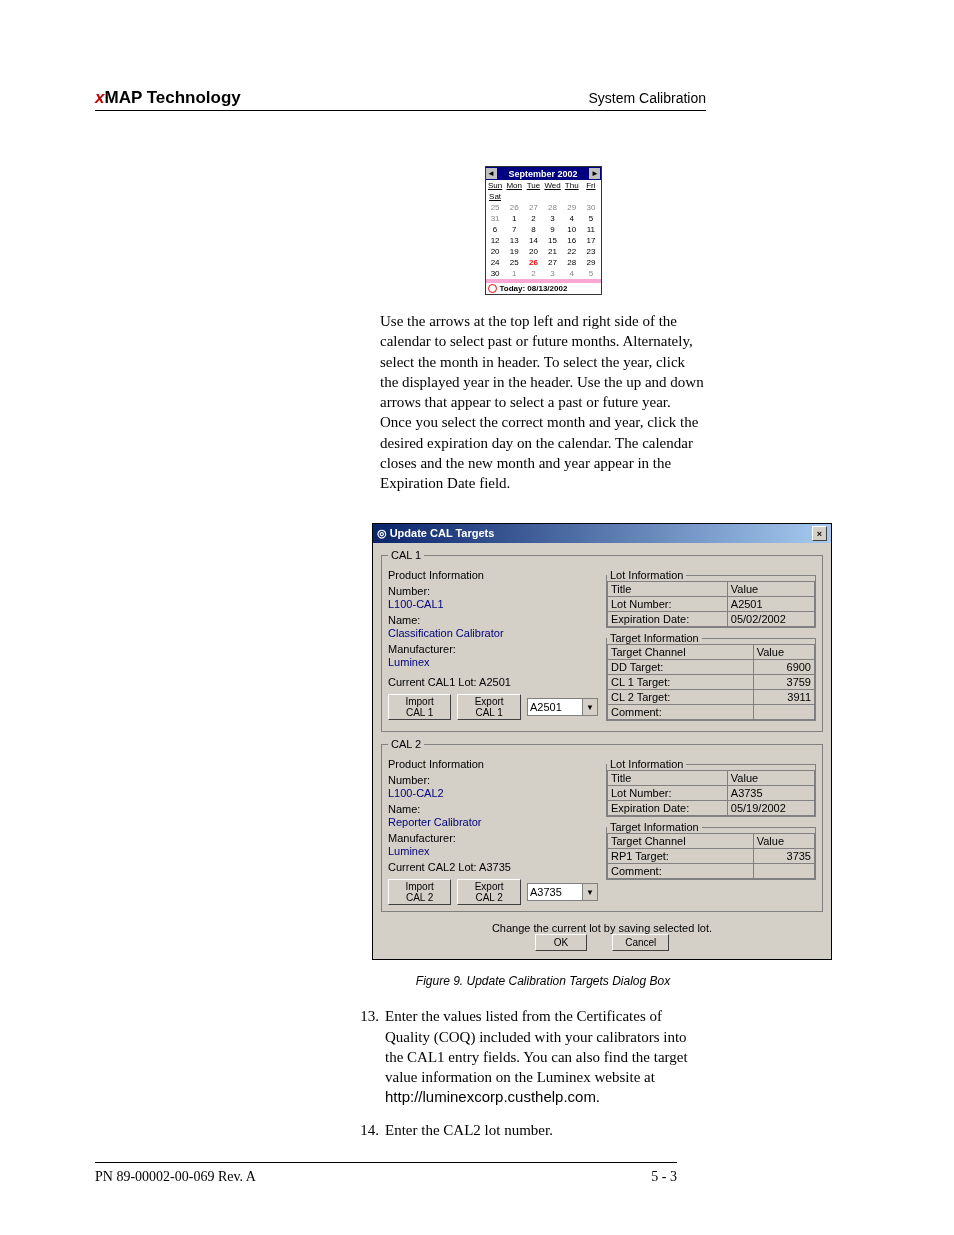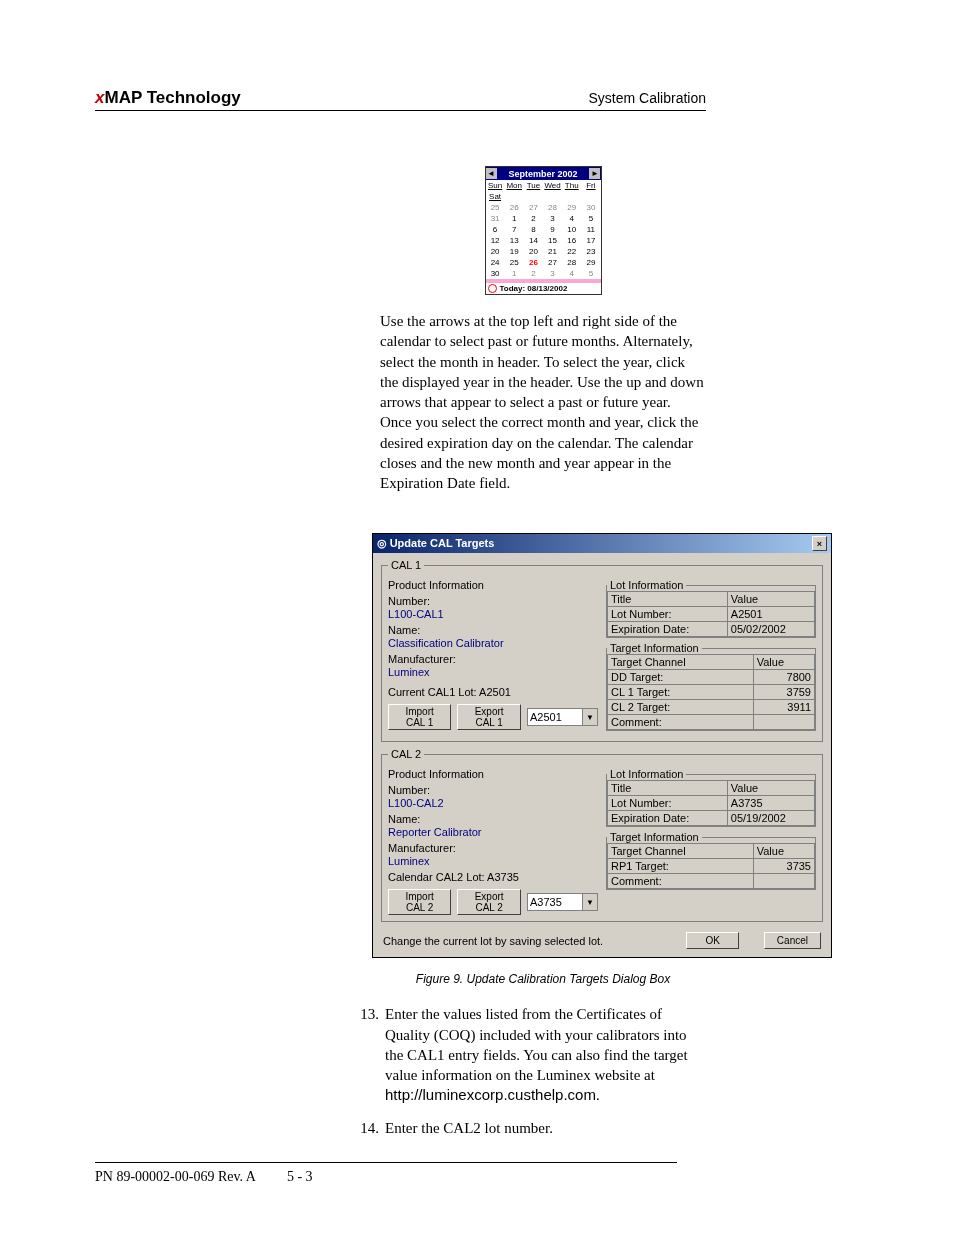--- a/index.html
+++ b/index.html
@@ -61,21 +61,21 @@
   .cal-today-row {
     display:flex; align-items:center; gap:3px; padding:1px 2px; font-weight:bold;
     border-top:4px solid #f9a8d4;
   }
   .cal-today-circle {
     width:9px;height:9px;border:1.5px solid red;border-radius:50%;box-sizing:border-box;
   }
 
   .dialog {
     width: 458px;
-    margin-top: 40px;
+    margin-top: 30px;
     margin-left: -8px;
     background: #d4d0c8;
     border: 1px solid #000;
     font-family: Tahoma, Arial, sans-serif;
     font-size: 11px;
   }
   .dlg-title {
     background: linear-gradient(to right, #0a246a, #a6caf0);
     color: #fff;
     font-weight: bold;
@@ -126,37 +126,38 @@
     display:inline-flex;align-items:stretch;border:1px solid #808080;background:#fff;height:16px;
   }
   .dd input { border:0;font-size:11px;width:50px;padding:0 2px; }
   .dd-btn {
     width:14px;background:#d4d0c8;border-left:1px solid #808080;
     display:flex;align-items:center;justify-content:center;font-size:8px;
   }
   .dlg-footer {
     display:flex; justify-content:space-between; align-items:center;
     padding: 4px 10px 8px 10px;
+    flex-direction: column;
   }
   .dlg-footer .btns { display:flex; gap:25px; }
 
   .figure-caption {
     text-align:center;
     font-style: italic;
     font-family: Arial, Helvetica, sans-serif;
     font-size: 12px;
     margin: 14px 0 18px 0;
   }
   .step { display:flex; margin-bottom: 12px; line-height:1.35; }
   .step-num { width: 32px; flex:none; text-align:right; padding-right: 6px; }
   .step-body { flex:1; }
   .url { font-family: Arial, Helvetica, sans-serif; }
   .footer-row {
     position:absolute; left:95px; right:95px; bottom:50px;
-    display:flex; justify-content:flex-start;
+    display:flex; justify-content:space-between;
     border-top:1px solid #000;
     padding-top:6px;
     font-size:14px;
     gap:31px;
   }
 </style>
 </head>
 <body>
 
 <div class="page">
@@ -292,21 +293,21 @@
             <fieldset class="sub">
               <legend>Target Information</legend>
               <table class="tbl">
                 <tbody>
                     <tr>
                       <th>Target Channel</th>
                       <th>Value</th>
                     </tr>
                 <tr>
                       <td>DD Target:</td>
-                      <td class="num">7800</td>
+                      <td class="num">6900</td>
                     </tr>
                 <tr>
                       <td>CL 1 Target:</td>
                       <td class="num">3759</td>
                     </tr>
                 <tr>
                       <td>CL 2 Target:</td>
                       <td class="num">3911</td>
                     </tr>
                 <tr>
@@ -326,21 +327,21 @@
           <div class="col">
             <fieldset class="sub" style="border:0;padding:0;">
               <legend style="padding:0">Product Information</legend>
             </fieldset>
             <div class="lbl">Number:</div>
             <div class="blue-val">L100-CAL2</div>
             <div class="lbl">Name:</div>
             <div class="blue-val">Reporter Calibrator</div>
             <div class="lbl">Manufacturer:</div>
             <div class="blue-val">Luminex</div>
-            <div class="lbl">Calendar CAL2 Lot:   A3735</div>
+            <div class="lbl">Current CAL2 Lot:   A3735</div>
             <div class="btn-row">
               <button class="btn">Import CAL 2</button>
               <button class="btn">Export CAL 2</button>
               <span class="dd">
                 <input value="A3735" style="">
                 <span class="dd-btn">▼</span>
               </span>
             </div>
           </div>
           <div class="col">

